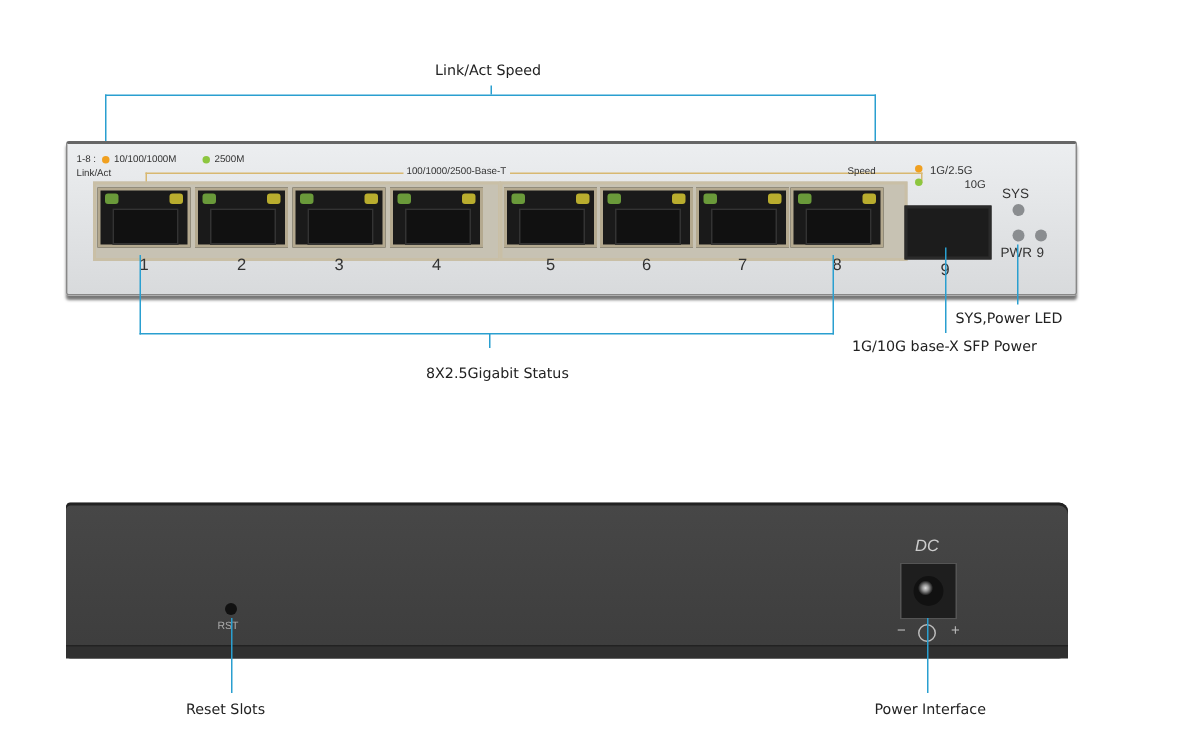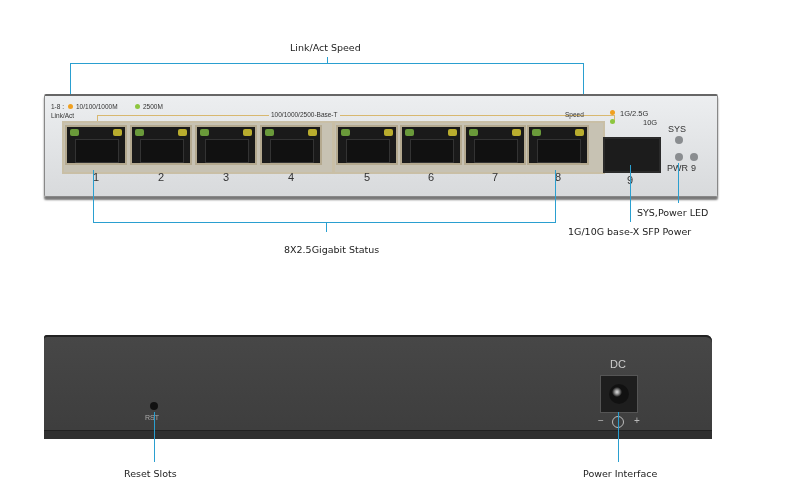--- a/index.html
+++ b/index.html
@@ -115,21 +115,21 @@
 
 <div class="line" style="left:678px;top:163px;width:1px;height:40px;"></div>
 <div class="abs callout" style="left:623px;top:207px;margin-left:14px;">SYS,Power LED</div>
 <div class="line" style="left:630px;top:165px;width:1px;height:57px;"></div>
 <div class="abs callout" style="left:568px;top:226px;">1G/10G base-X SFP Power</div>
 
 <div id="back" class="abs">
   <div class="abs" style="left:0;bottom:0;width:100%;height:8px;background:#303030;border-top:1px solid #222;"></div>
   <span class="abs" style="left:106px;top:67px;width:8px;height:8px;border-radius:50%;background:#111;"></span>
   <span class="tiny" style="left:101px;top:79px;color:#aaa;font-size:7px;">RST</span>
-  <span class="tiny" style="left:566px;top:23px;color:#ccc;font-size:11px;">DC</span>
+  <span class="tiny" style="left:566px;top:23px;color:#ccc;font-size:11px;font-style:italic;">DC</span>
   <div class="abs" style="left:556px;top:40px;width:36px;height:36px;background:#1e1e1e;border:1px solid #555;">
     <span class="abs" style="left:8px;top:8px;width:20px;height:20px;border-radius:50%;background:radial-gradient(circle at 40% 40%,#ddd 0,#999 2px,#111 5px);"></span>
   </div>
   <span class="tiny" style="left:554px;top:80px;color:#bbb;font-size:10px;">−</span>
   <span class="abs" style="left:568px;top:81px;width:10px;height:10px;border:1.5px solid #bbb;border-radius:50%;"></span>
   <span class="tiny" style="left:590px;top:80px;color:#bbb;font-size:10px;">+</span>
 </div>
 
 <div class="line" style="left:154px;top:412px;width:1px;height:50px;"></div>
 <div class="abs callout" style="left:124px;top:468px;">Reset Slots</div>

